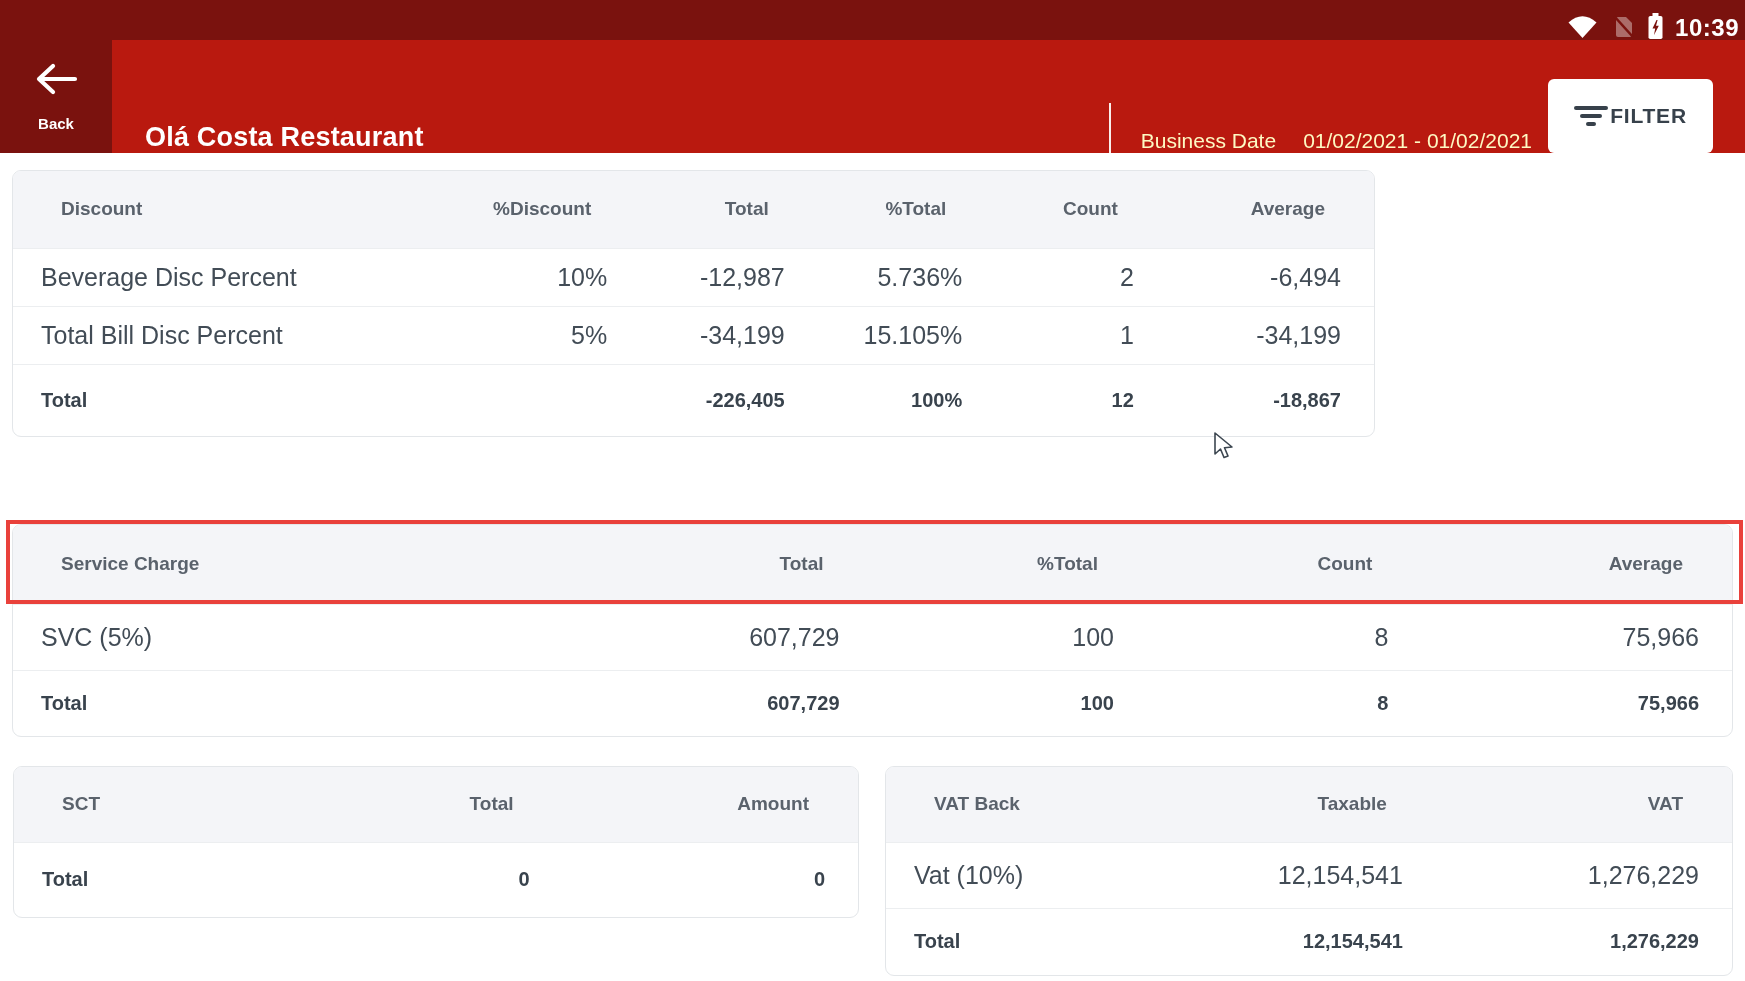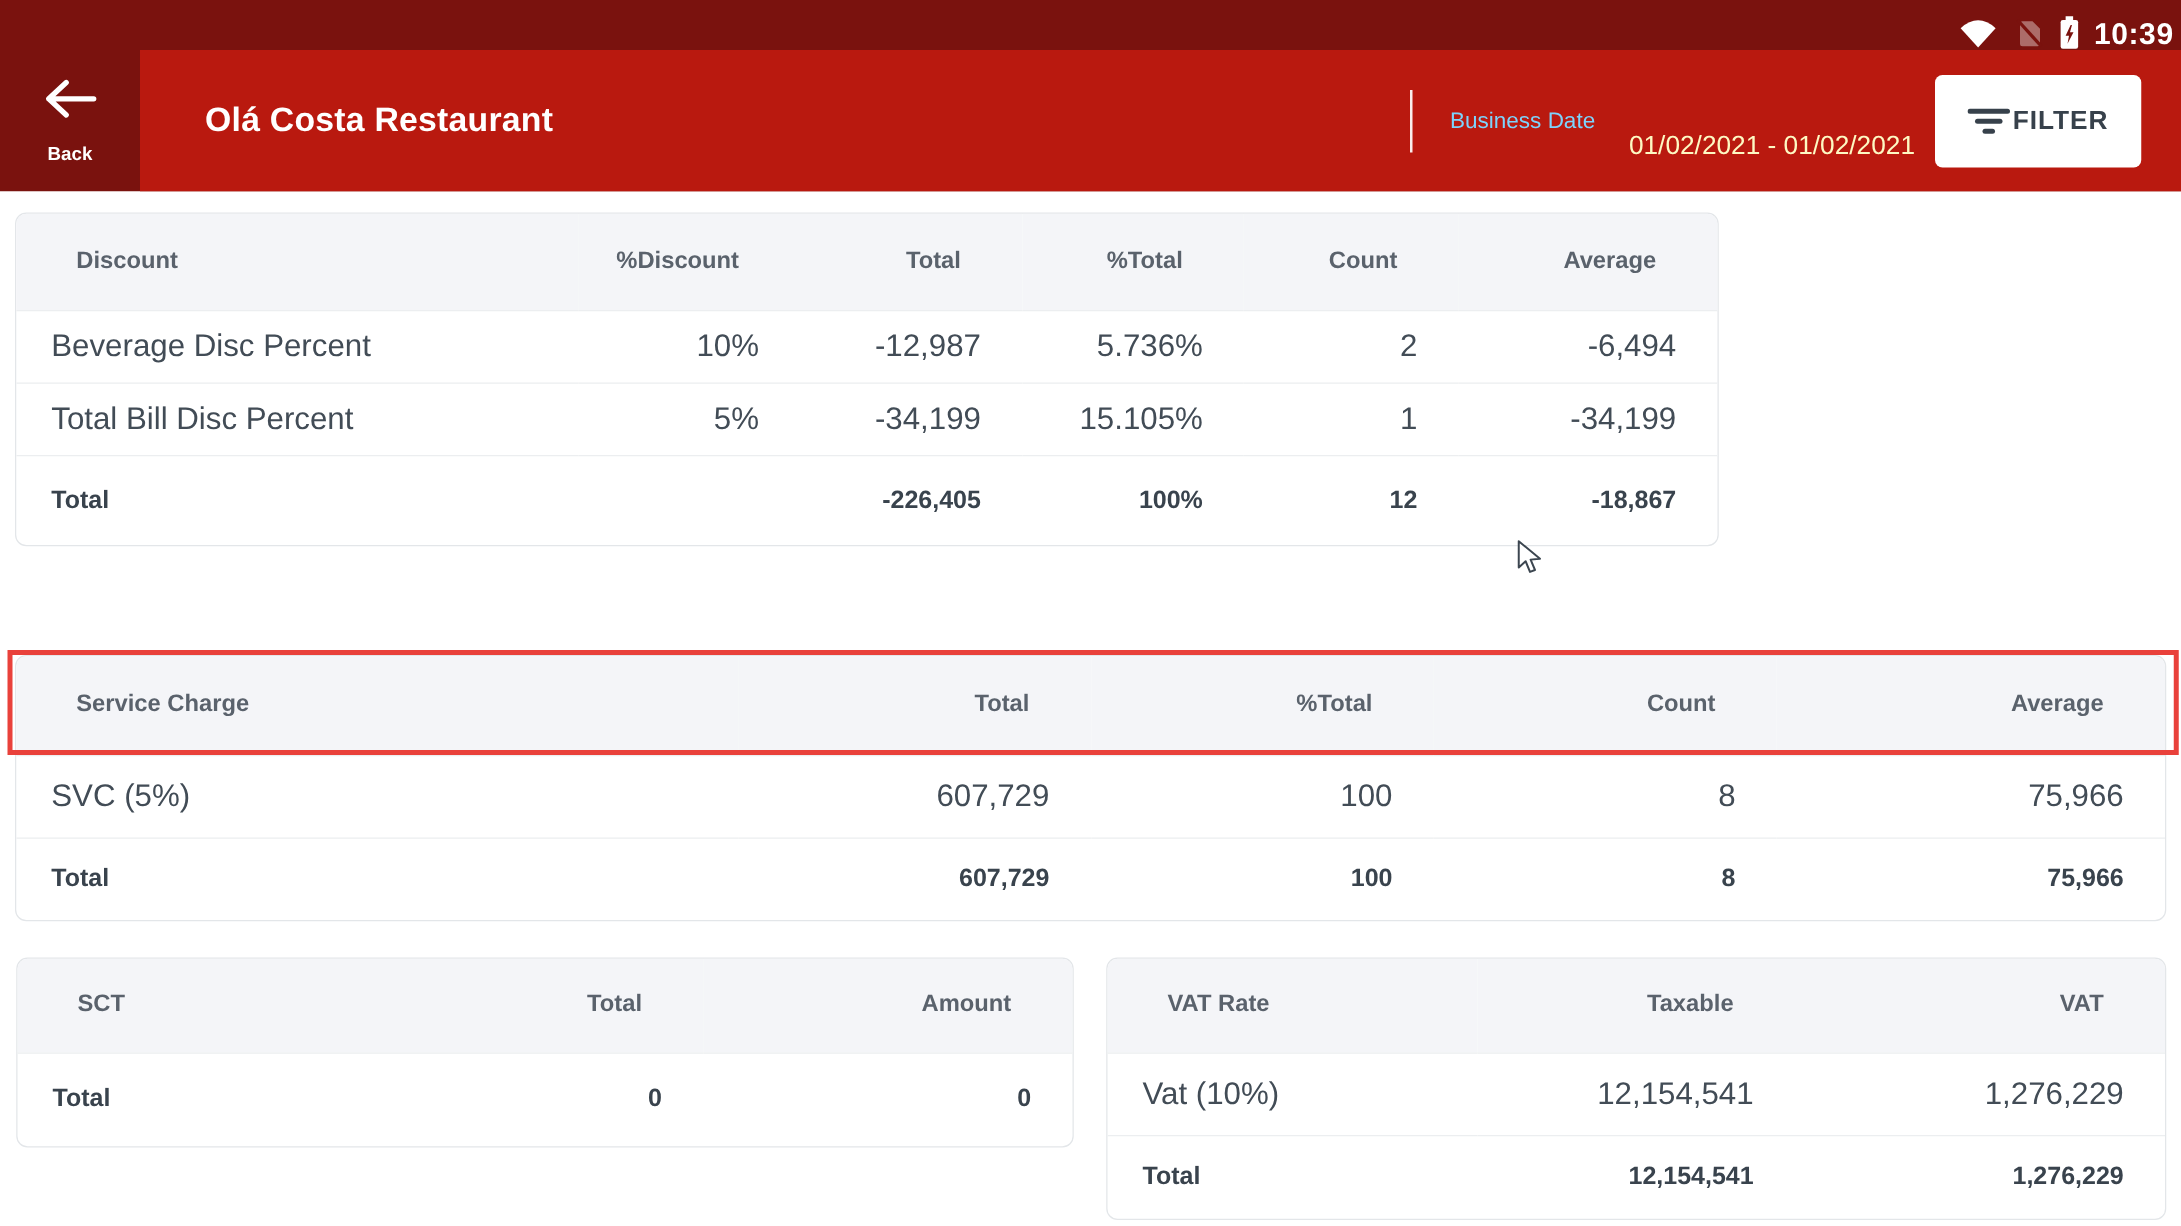--- a/index.html
+++ b/index.html
@@ -29,31 +29,31 @@
   }
   .statusbar .time{color:#fff;font-size:24px;font-weight:700;letter-spacing:0.5px;line-height:1;}
   .sb-icon{display:block;}
 
   
   .appbar{
     position:absolute;left:0;top:40px;width:100%;height:113px;background:var(--c-dark);
   }
   .appbar-main{
     position:absolute;left:112px;top:0;right:0;bottom:0;background:var(--c-red);
-    display:flex;align-items:center;padding-left:52px;
+    display:flex;align-items:flex-end;padding-left:33px;
   }
   .back-btn{
     position:absolute;left:0;top:0;width:112px;height:113px;background:transparent;border:none;
     display:flex;flex-direction:column;align-items:center;justify-content:center;gap:20px;
     cursor:pointer;
   }
   .back-btn .back-label{color:#fff;font-size:15px;font-weight:700;line-height:1;}
   .app-title{color:#fff;font-size:27px;font-weight:700;letter-spacing:0.2px;}
   .v-divider{width:2px;height:50px;background:rgba(255,255,255,0.92);margin-left:auto;}
-  .bd-label{color:#7dd3fc;font-size:18px;margin-left:30px;}
+  .bd-label{color:#fef9c3;font-size:21px;margin-left:30px;}
   .bd-value{color:#fef9c3;font-size:21px;margin-left:27px;margin-top:40px;}
   .filter-btn{
     margin-left:16px;margin-right:32px;width:165px;height:74px;border:none;border-radius:6px;
     background:#fff;display:flex;align-items:center;justify-content:center;gap:2px;
     color:var(--c-filter);font-family:"Liberation Sans",sans-serif;
     font-size:21px;font-weight:700;letter-spacing:0.8px;cursor:pointer;
   }
 
   
   .card{
@@ -260,21 +260,21 @@
 
   <div class="card card-vat">
       <table>
         <colgroup>
           <col style="width: 35%;">
           <col style="width: 30%;">
           <col style="width: 35%;">
         </colgroup>
         <thead>
           <tr>
-            <th class="left">VAT Rate</th>
+            <th class="left">VAT Back</th>
             <th class="right">Taxable</th>
             <th class="right">VAT</th>
           </tr>
         </thead>
         <tbody>
           <tr>
             <td class="left">Vat (10%)</td>
             <td class="right">12,154,541</td>
             <td class="right">1,276,229</td>
           </tr>

